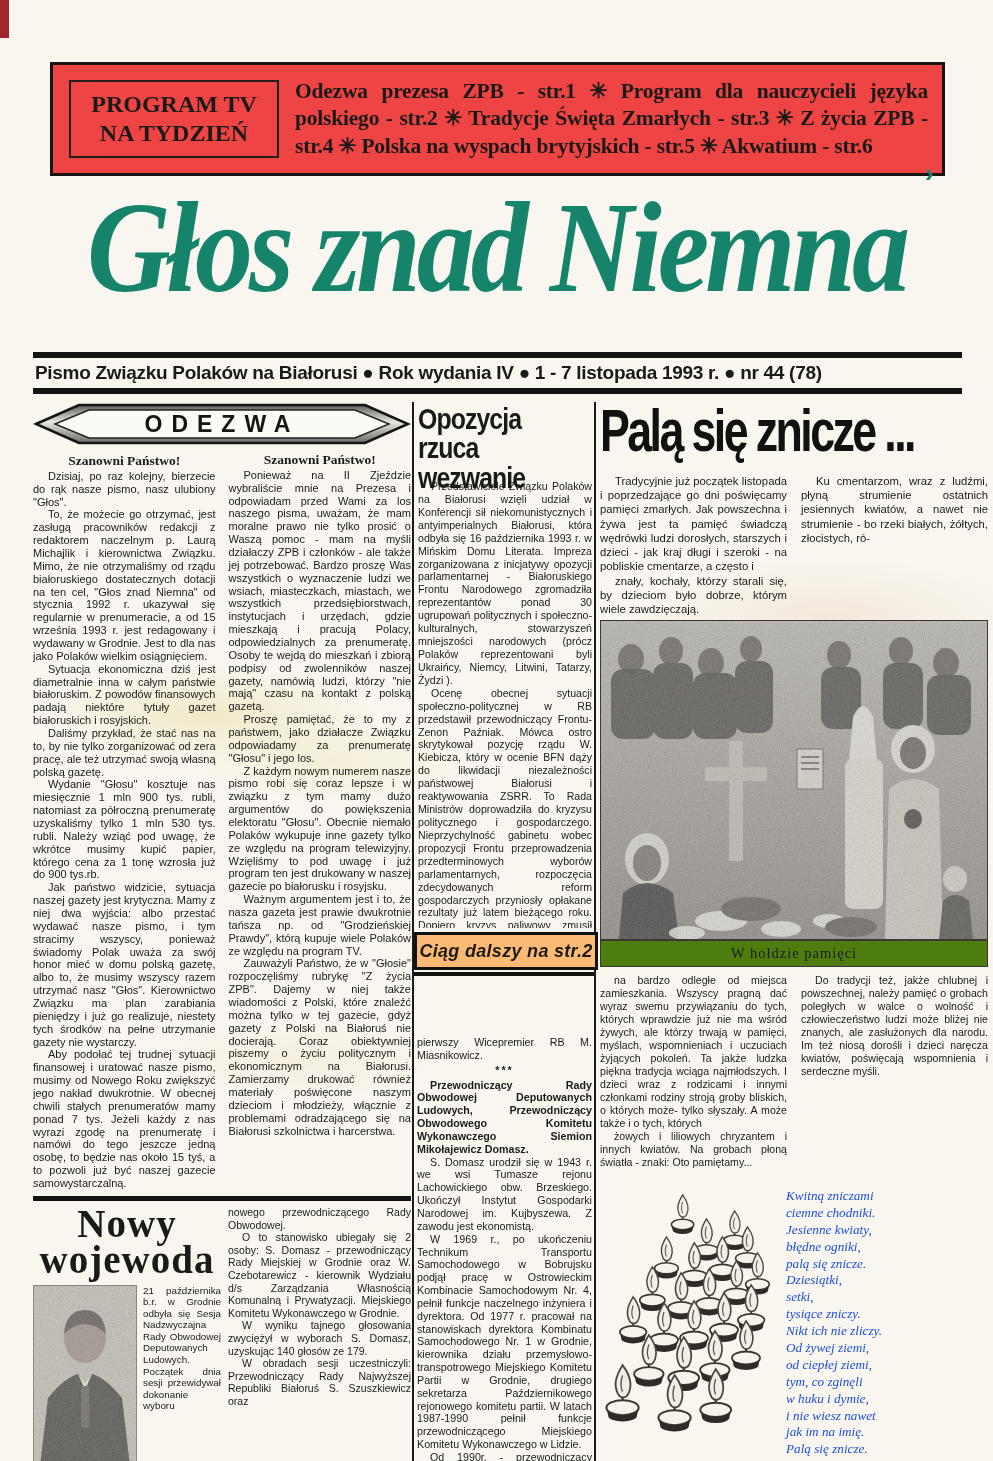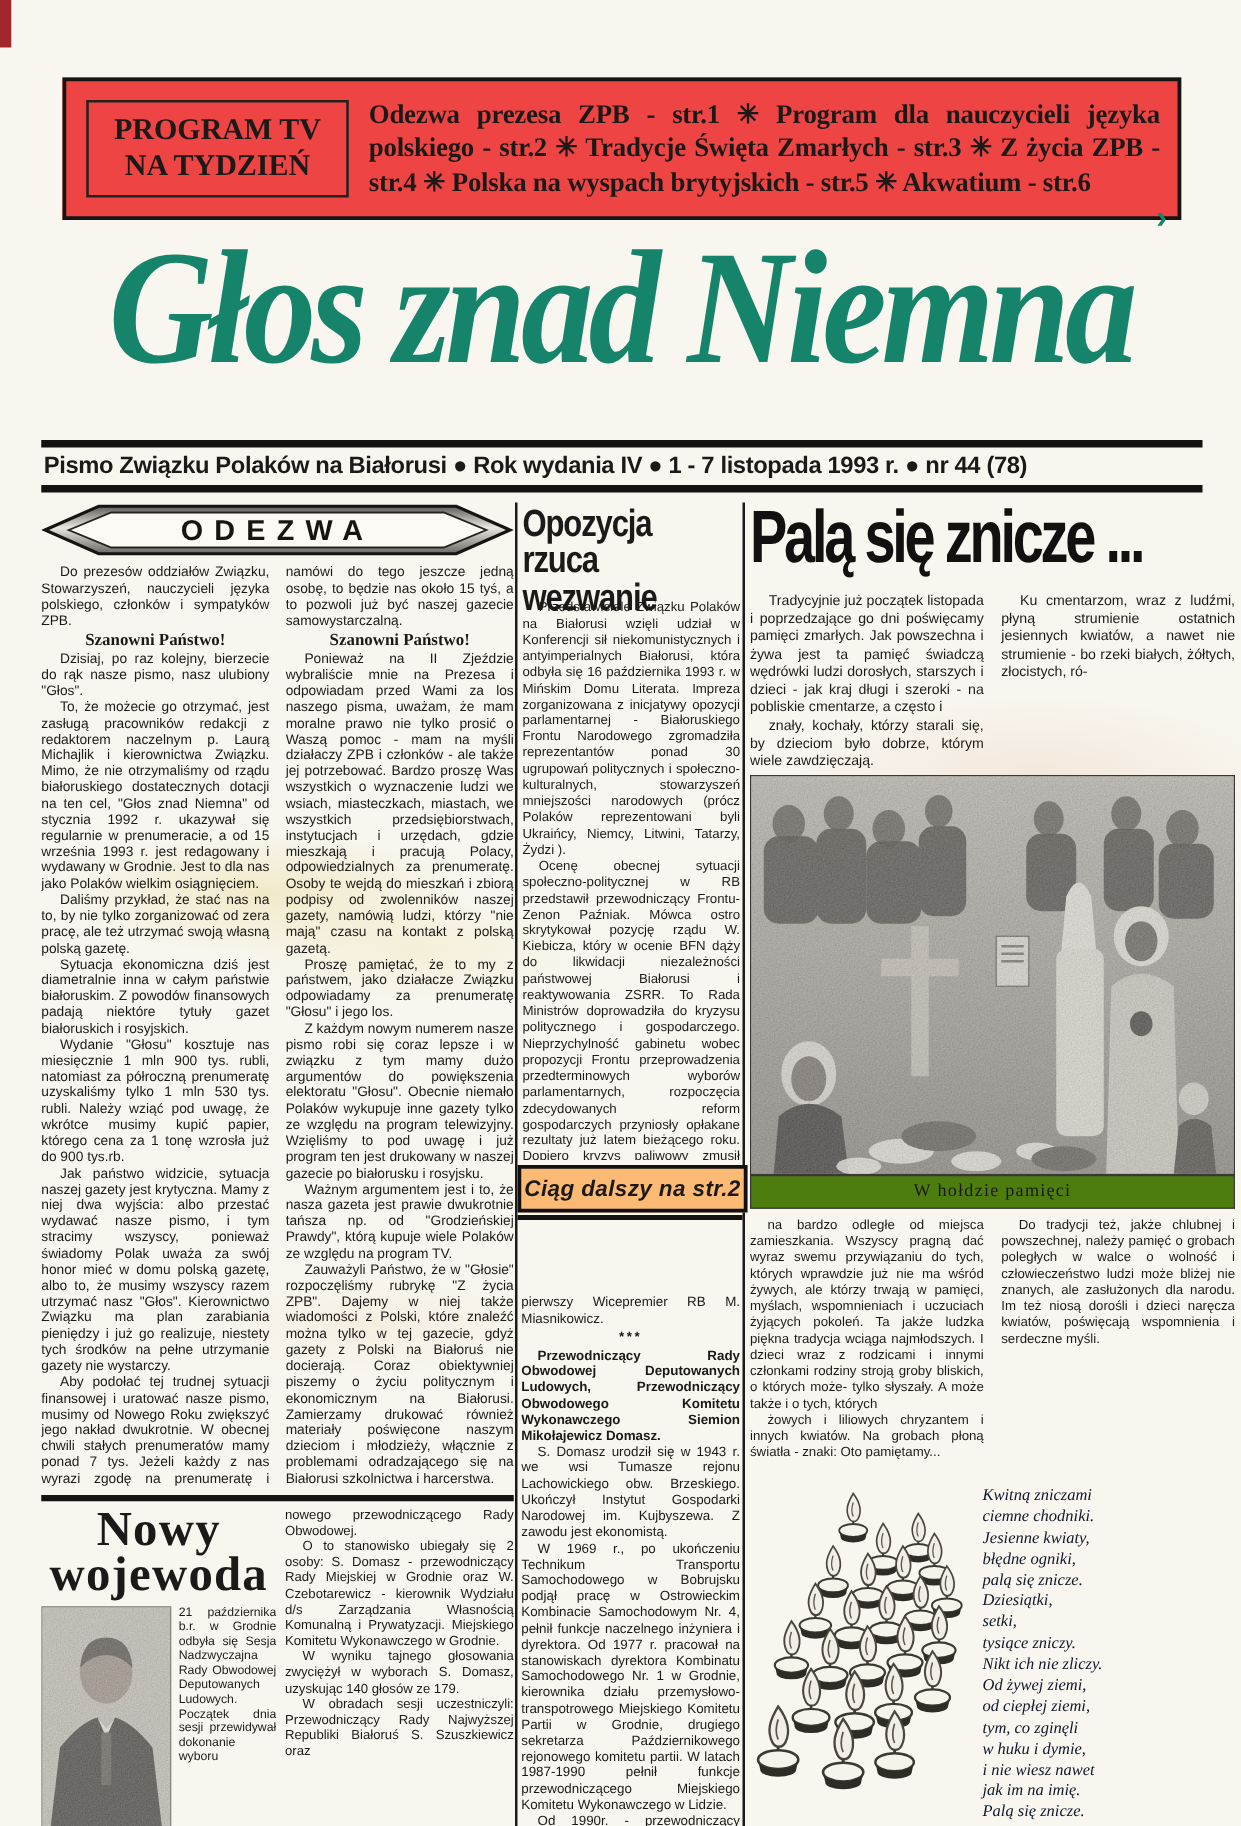--- a/index.html
+++ b/index.html
@@ -80,21 +80,21 @@
   #cemetery-photo{left:600px;top:620px;width:386px;height:318px;border:1px solid #3a3836;background:#9b968e;}
   #photo-caption{left:600px;top:940px;width:386px;height:25px;border:1px solid #3a3836;
     background:#4d7c0f;display:flex;align-items:center;justify-content:center;
     font-family:"Liberation Serif",serif;font-size:14.5px;letter-spacing:1px;}
   #znicze-body{left:600px;top:974px;width:388px;height:212px;overflow:hidden;
     column-count:2;column-gap:14px;column-fill:auto;
     font-size:10.6px;line-height:1.23;text-align:justify;}
   #znicze-body p{margin:0;text-indent:14px;}
   #candles{left:597px;top:1192px;}
   #poem{left:786px;top:1188px;width:200px;font-family:"Liberation Serif",serif;
-    font-style:italic;font-size:13.2px;line-height:1.28;color:#0f172a;}
+    font-style:italic;font-size:13.2px;line-height:1.28;color:#1d4ed8;}
   #poem div{white-space:nowrap;}
 
   
   #wojewoda-col1{left:33px;top:1206px;width:188px;height:255px;overflow:hidden;}
   #wojewoda-title{font-family:"Liberation Serif",serif;font-weight:700;font-size:39px;
     line-height:0.92;text-align:center;letter-spacing:1px;margin-bottom:7px;}
   #wojewoda-row{display:flex;gap:6px;}
   #wojewoda-photo{width:102px;height:180px;flex:none;border:1px solid #8b867e;background:#c7c2b8;}
   #wojewoda-side{flex:1;font-size:9.8px;line-height:1.18;text-align:justify;}
   #wojewoda-col2{left:228px;top:1206px;width:183px;height:255px;overflow:hidden;
@@ -127,26 +127,25 @@
         <stop offset="0.45" stop-color="#e9e7e0"></stop>
         <stop offset="1" stop-color="#6b6965"></stop>
     </linearGradient>
   </defs>
   <polygon points="3,22 46,3 332,3 375,22 332,41 46,41" fill="url(#ribbonGrad)" stroke="#151413" stroke-width="2.5"></polygon>
   <polygon points="22,22 56,8 322,8 356,22 322,36 56,36" fill="#fcfaf4" stroke="#232220" stroke-width="1.5"></polygon>
   <text x="189" y="30" text-anchor="middle" font-family="Liberation Sans, sans-serif" font-size="23" font-weight="bold" letter-spacing="9" fill="#161514">ODEZWA</text>
 </svg>
 
 <div class="abs flow" id="odezwa-body">
-    <p>Do prezesów oddziałów Związku, Stowarzyszeń, nauczycieli języka polskiego, członków i sympatyków ZPB.</p>
     <p class="h">Szanowni Państwo!</p>
     <p>Dzisiaj, po raz kolejny, bierzecie do rąk nasze pismo, nasz ulubiony "Głos".</p>
     <p>To, że możecie go otrzymać, jest zasługą pracowników redakcji z redaktorem naczelnym p. Laurą Michajlik i kierownictwa Związku. Mimo, że nie otrzymaliśmy od rządu białoruskiego dostatecznych dotacji na ten cel, "Głos znad Niemna" od stycznia 1992 r. ukazywał się regularnie w prenumeracie, a od 15 września 1993 r. jest redagowany i wydawany w Grodnie. Jest to dla nas jako Polaków wielkim osiągnięciem.</p>
+    <p>Sytuacja ekonomiczna dziś jest diametralnie inna w całym państwie białoruskim. Z powodów finansowych padają niektóre tytuły gazet białoruskich i rosyjskich.</p>
     <p>Daliśmy przykład, że stać nas na to, by nie tylko zorganizować od zera pracę, ale też utrzymać swoją własną polską gazetę.</p>
-    <p>Sytuacja ekonomiczna dziś jest diametralnie inna w całym państwie białoruskim. Z powodów finansowych padają niektóre tytuły gazet białoruskich i rosyjskich.</p>
     <p>Wydanie "Głosu" kosztuje nas miesięcznie 1 mln 900 tys. rubli, natomiast za półroczną prenumeratę uzyskaliśmy tylko 1 mln 530 tys. rubli. Należy wziąć pod uwagę, że wkrótce musimy kupić papier, którego cena za 1 tonę wzrosła już do 900 tys.rb.</p>
     <p>Jak państwo widzicie, sytuacja naszej gazety jest krytyczna. Mamy z niej dwa wyjścia: albo przestać wydawać nasze pismo, i tym stracimy wszyscy, ponieważ świadomy Polak uważa za swój honor mieć w domu polską gazetę, albo to, że musimy wszyscy razem utrzymać nasz "Głos". Kierownictwo Związku ma plan zarabiania pieniędzy i już go realizuje, niestety tych środków na pełne utrzymanie gazety nie wystarczy.</p>
     <p>Aby podołać tej trudnej sytuacji finansowej i uratować nasze pismo, musimy od Nowego Roku zwiększyć jego nakład dwukrotnie. W obecnej chwili stałych prenumeratów mamy ponad 7 tys. Jeżeli każdy z nas wyrazi zgodę na prenumeratę i namówi do tego jeszcze jedną osobę, to będzie nas około 15 tyś, a to pozwoli już być naszej gazecie samowystarczalną.</p>
     <p class="h">Szanowni Państwo!</p>
     <p>Ponieważ na II Zjeździe wybraliście mnie na Prezesa i odpowiadam przed Wami za los naszego pisma, uważam, że mam moralne prawo nie tylko prosić o Waszą pomoc - mam na myśli działaczy ZPB i członków - ale także jej potrzebować. Bardzo proszę Was wszystkich o wyznaczenie ludzi we wsiach, miasteczkach, miastach, we wszystkich przedsiębiorstwach, instytucjach i urzędach, gdzie mieszkają i pracują Polacy, odpowiedzialnych za prenumeratę. Osoby te wejdą do mieszkań i zbiorą podpisy od zwolenników naszej gazety, namówią ludzi, którzy "nie mają" czasu na kontakt z polską gazetą.</p>
     <p>Proszę pamiętać, że to my z państwem, jako działacze Związku odpowiadamy za prenumeratę "Głosu" i jego los.</p>
     <p>Z każdym nowym numerem nasze pismo robi się coraz lepsze i w związku z tym mamy dużo argumentów do powiększenia elektoratu "Głosu". Obecnie niemało Polaków wykupuje inne gazety tylko ze względu na program telewizyjny. Wzięliśmy to pod uwagę i już program ten jest drukowany w naszej gazecie po białorusku i rosyjsku.</p>
     <p>Ważnym argumentem jest i to, że nasza gazeta jest prawie dwukrotnie tańsza np. od "Grodzieńskiej Prawdy", którą kupuje wiele Polaków ze względu na program TV.</p>
     <p>Zauważyli Państwo, że w "Głosie" rozpoczęliśmy rubrykę "Z życia ZPB". Dajemy w niej także wiadomości z Polski, które znaleźć można tylko w tej gazecie, gdyż gazety z Polski na Białoruś nie docierają. Coraz obiektywniej piszemy o życiu politycznym i ekonomicznym na Białorusi. Zamierzamy drukować również materiały poświęcone naszym dzieciom i młodzieży, włącznie z problemami odradzającego się na Białorusi szkolnictwa i harcerstwa.</p>
   </div>

